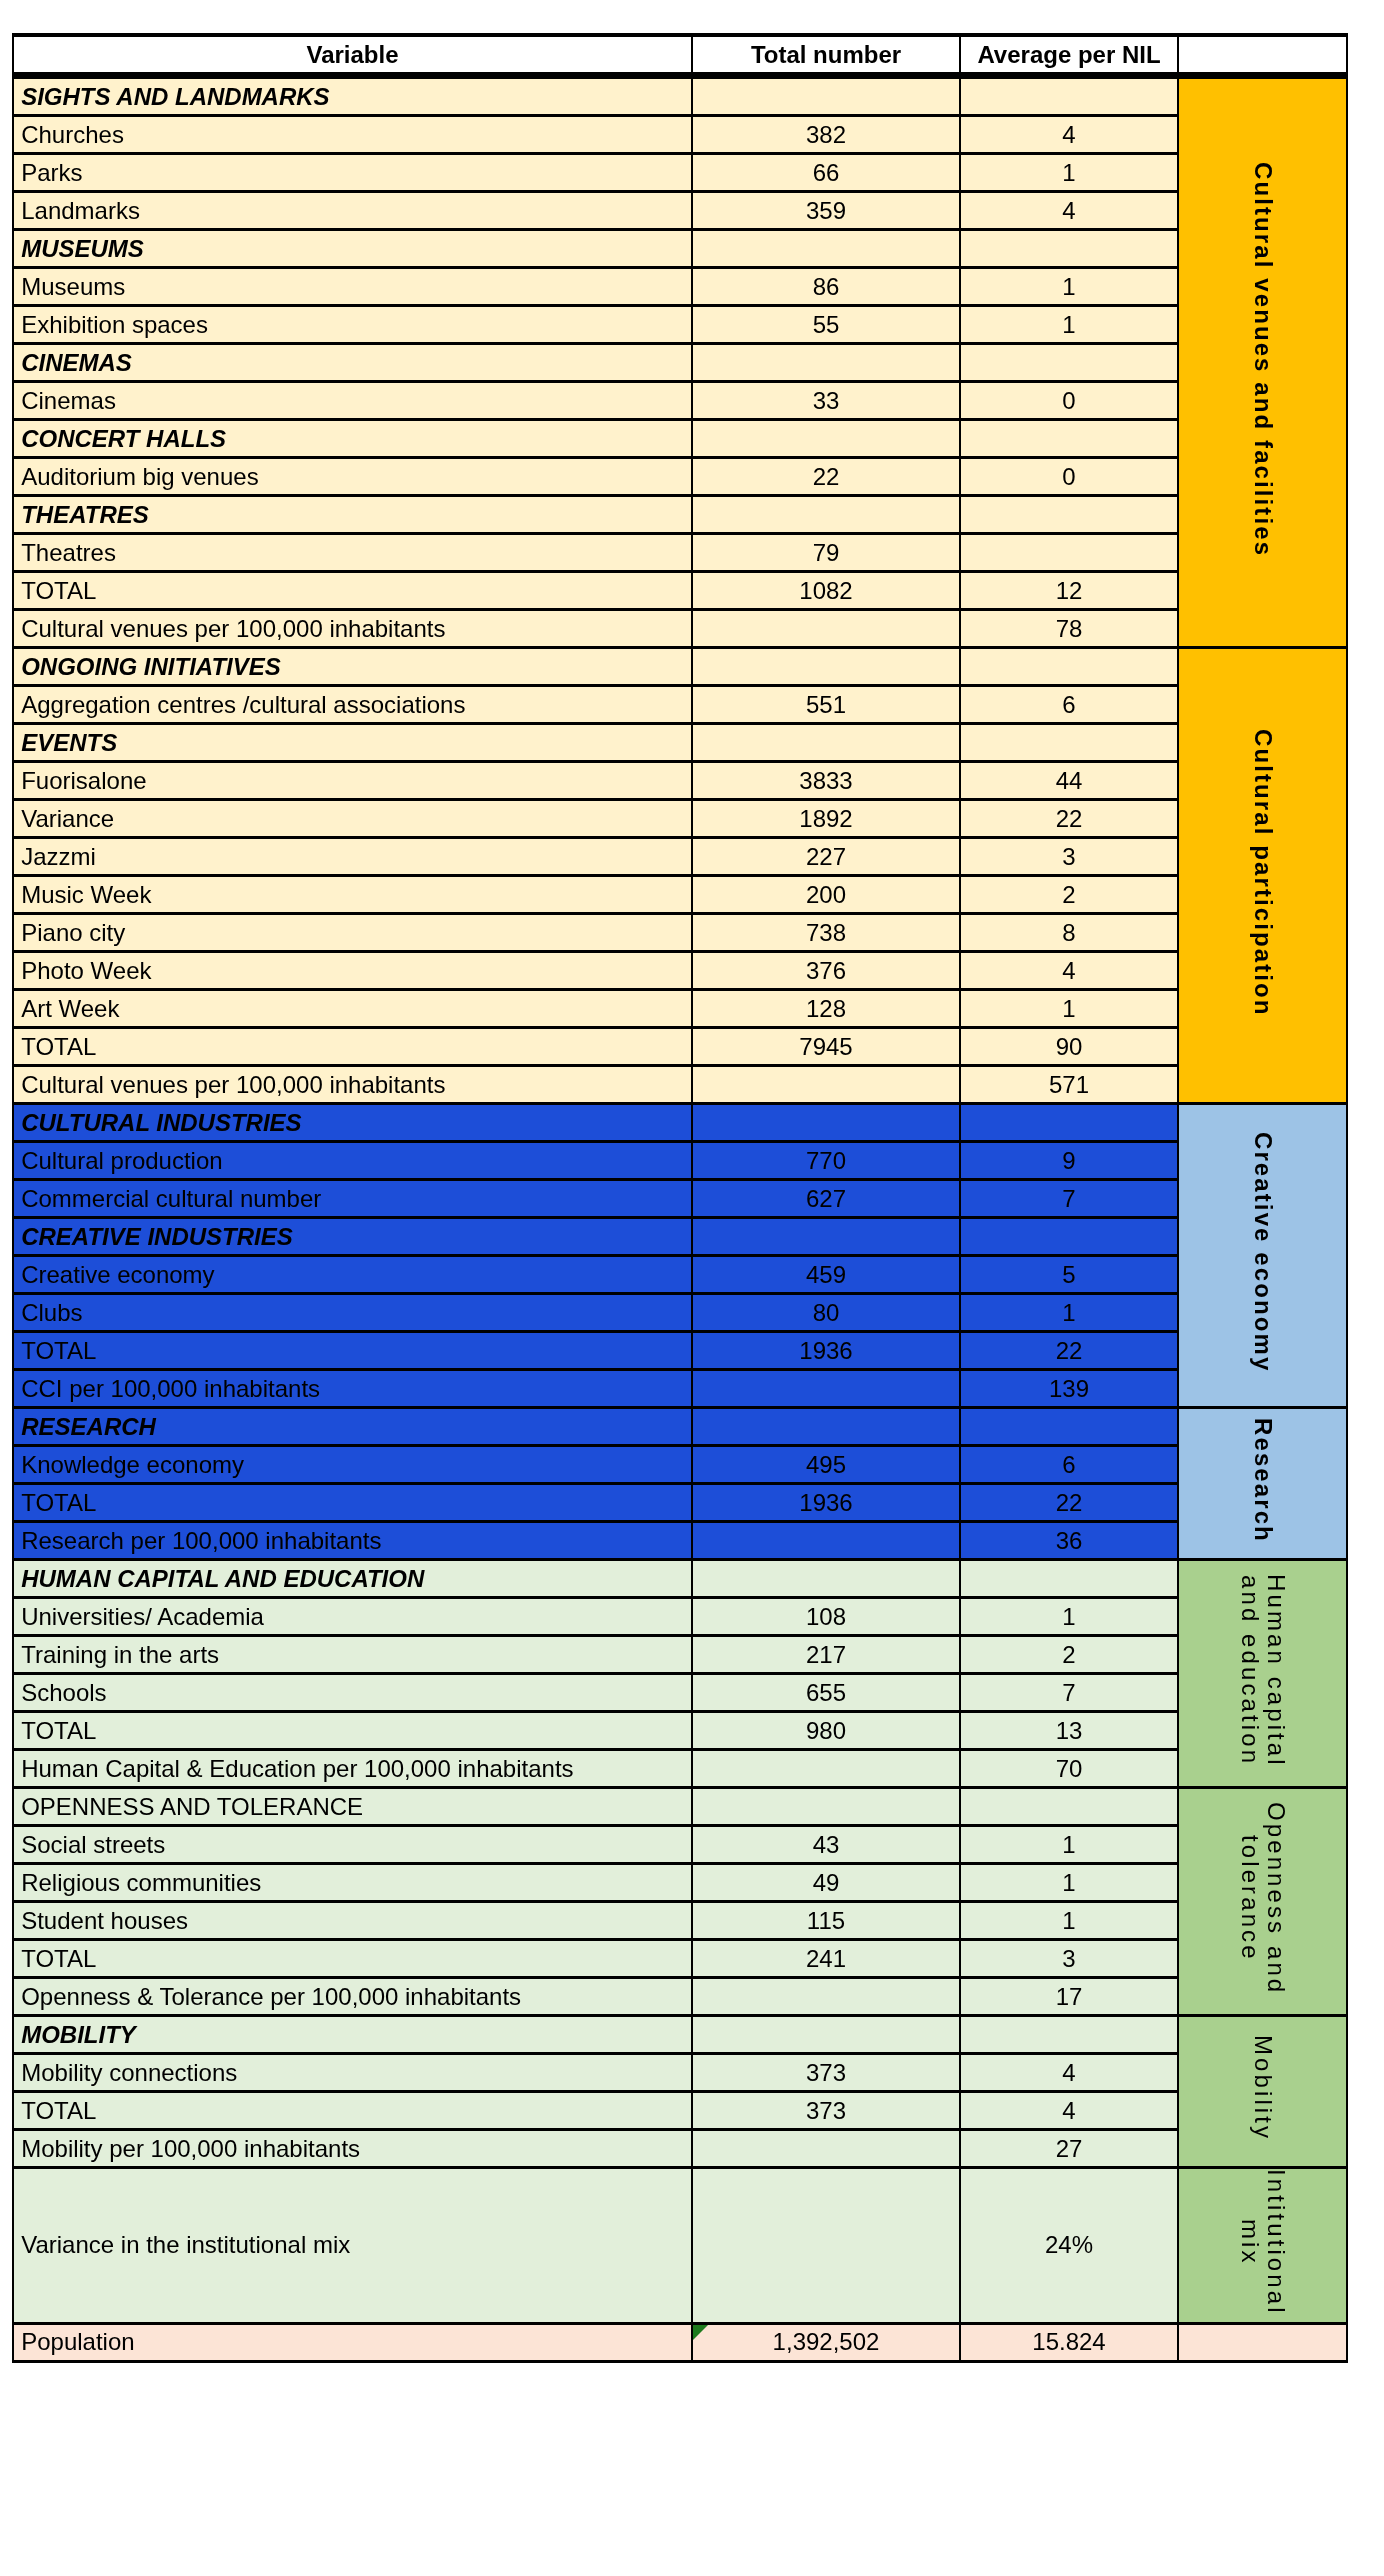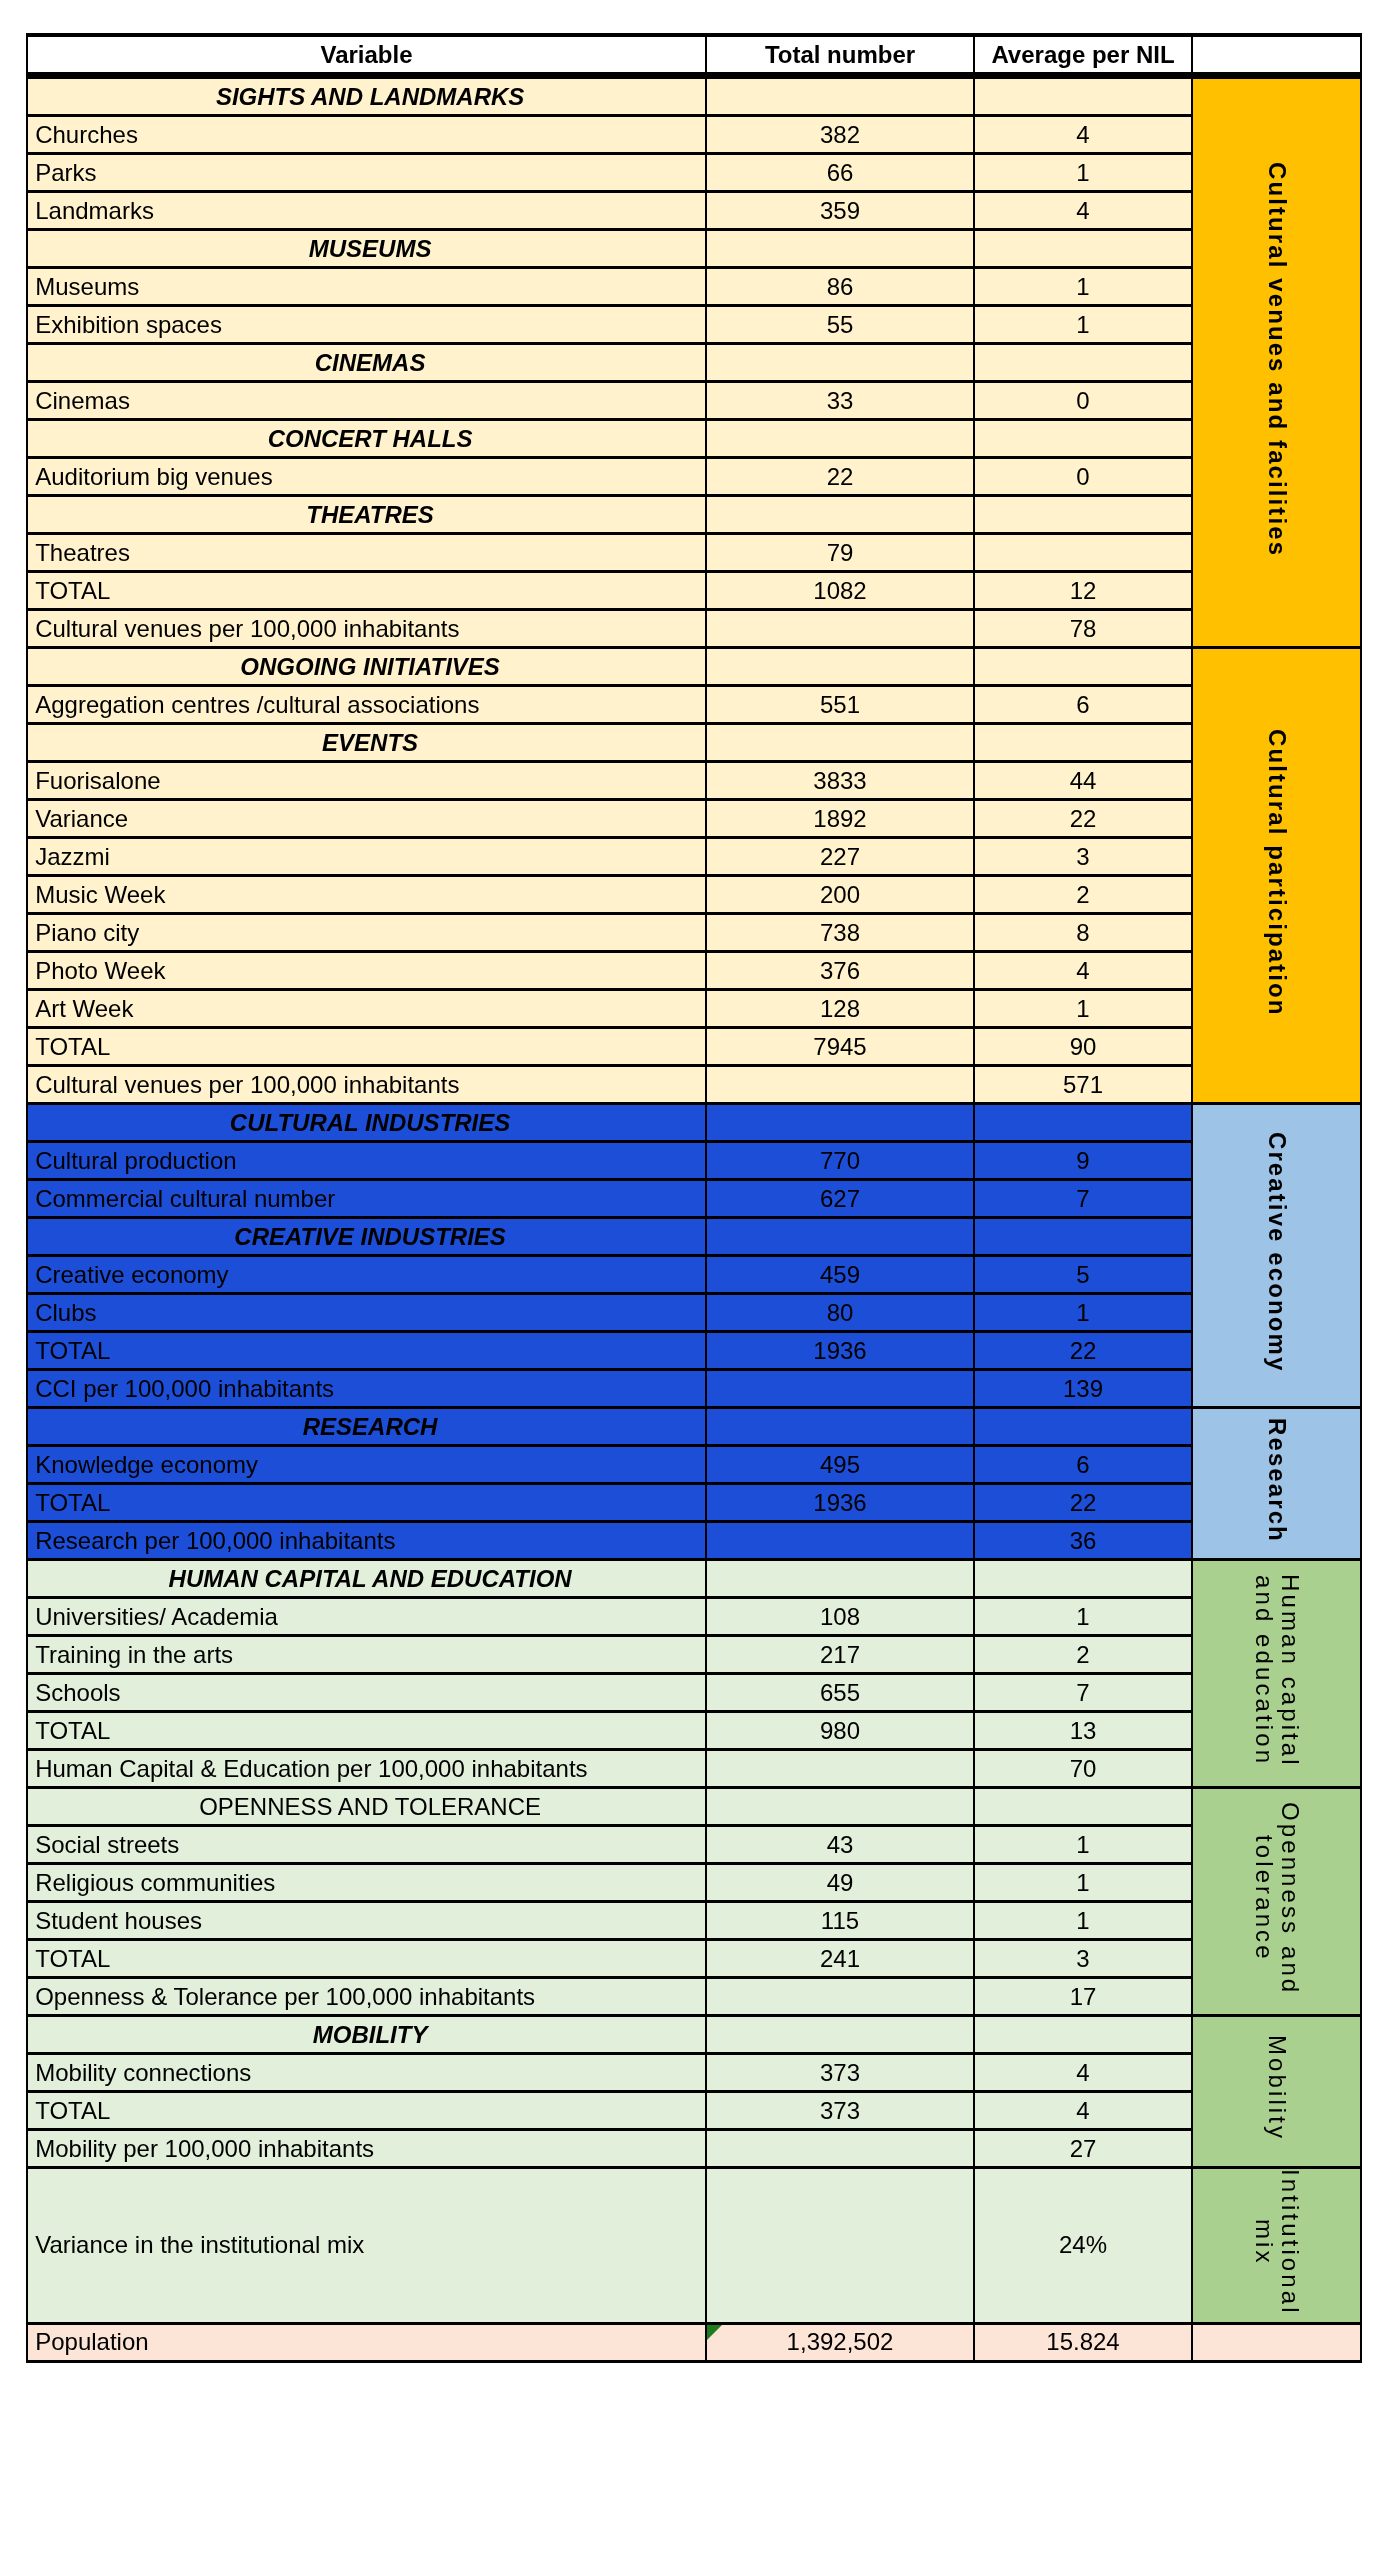--- a/index.html
+++ b/index.html
@@ -1,25 +1,25 @@
 <!DOCTYPE html>
 <html style="font-size:8.2px"><head>
 <meta charset="utf-8">
 <style>
   html, body { margin:0; padding:0; background:#ffffff; }
   body { width:1385px; height:2579px; position:relative; font-family:"Liberation Sans", sans-serif; color:#000; }
-  #tbl { position:absolute; left:26px; top:33px; width:1334px; border-collapse:collapse; table-layout:fixed; }
+  #tbl { position:absolute; left:12px; top:33px; width:1334px; border-collapse:collapse; table-layout:fixed; }
   #tbl td, #tbl th { border-left:2.1px solid #000; border-right:2.1px solid #000; border-top:3.1px solid #000; border-bottom:3.1px solid #000; padding:0 0 0 7.2px; font-size:24px; height:35px; white-space:nowrap; overflow:hidden; }
   #tbl th { background:#fff; font-weight:bold; text-align:center; padding:0; border-top:4.1px solid #000; border-bottom:7.2px solid #000; height:35px; }
   #tbl td.num { text-align:center; padding:0; }
   #tbl td.side { text-align:center; padding:0; vertical-align:middle; }
   .side-label { display:inline-block; writing-mode:vertical-rl; font-size:24px; white-space:normal; line-height:1.1; }
   .side-label.bold { font-weight:bold; letter-spacing:2.1px; }
   .side-label.light { letter-spacing:3.1px; }
-  tr.cat td.lbl { font-weight:bold; font-style:italic;text-align:center; }
+  tr.cat td.lbl { font-weight:bold; font-style:italic; }
   tr.cat-plain td.lbl { font-weight:normal; font-style:normal; }
   tr.total td.lbl, tr.per td.lbl { font-weight:normal; }
   tr.item td.lbl { padding-left:17.5px; }
   tr.item.noindent td.lbl { padding-left:7.2px; }
   tr.sec-start td { border-top:7.2px solid #000; }
   .bg-y td { background:#fff2cc; }
   .bg-b td { background:#1d4ed8; }
   .bg-g td { background:#e2efda;margin-left:20px; }
   .bg-p td { background:#fce4d6;margin-left:42px; }
   td.side.yellow { background:#ffc000 !important; }

